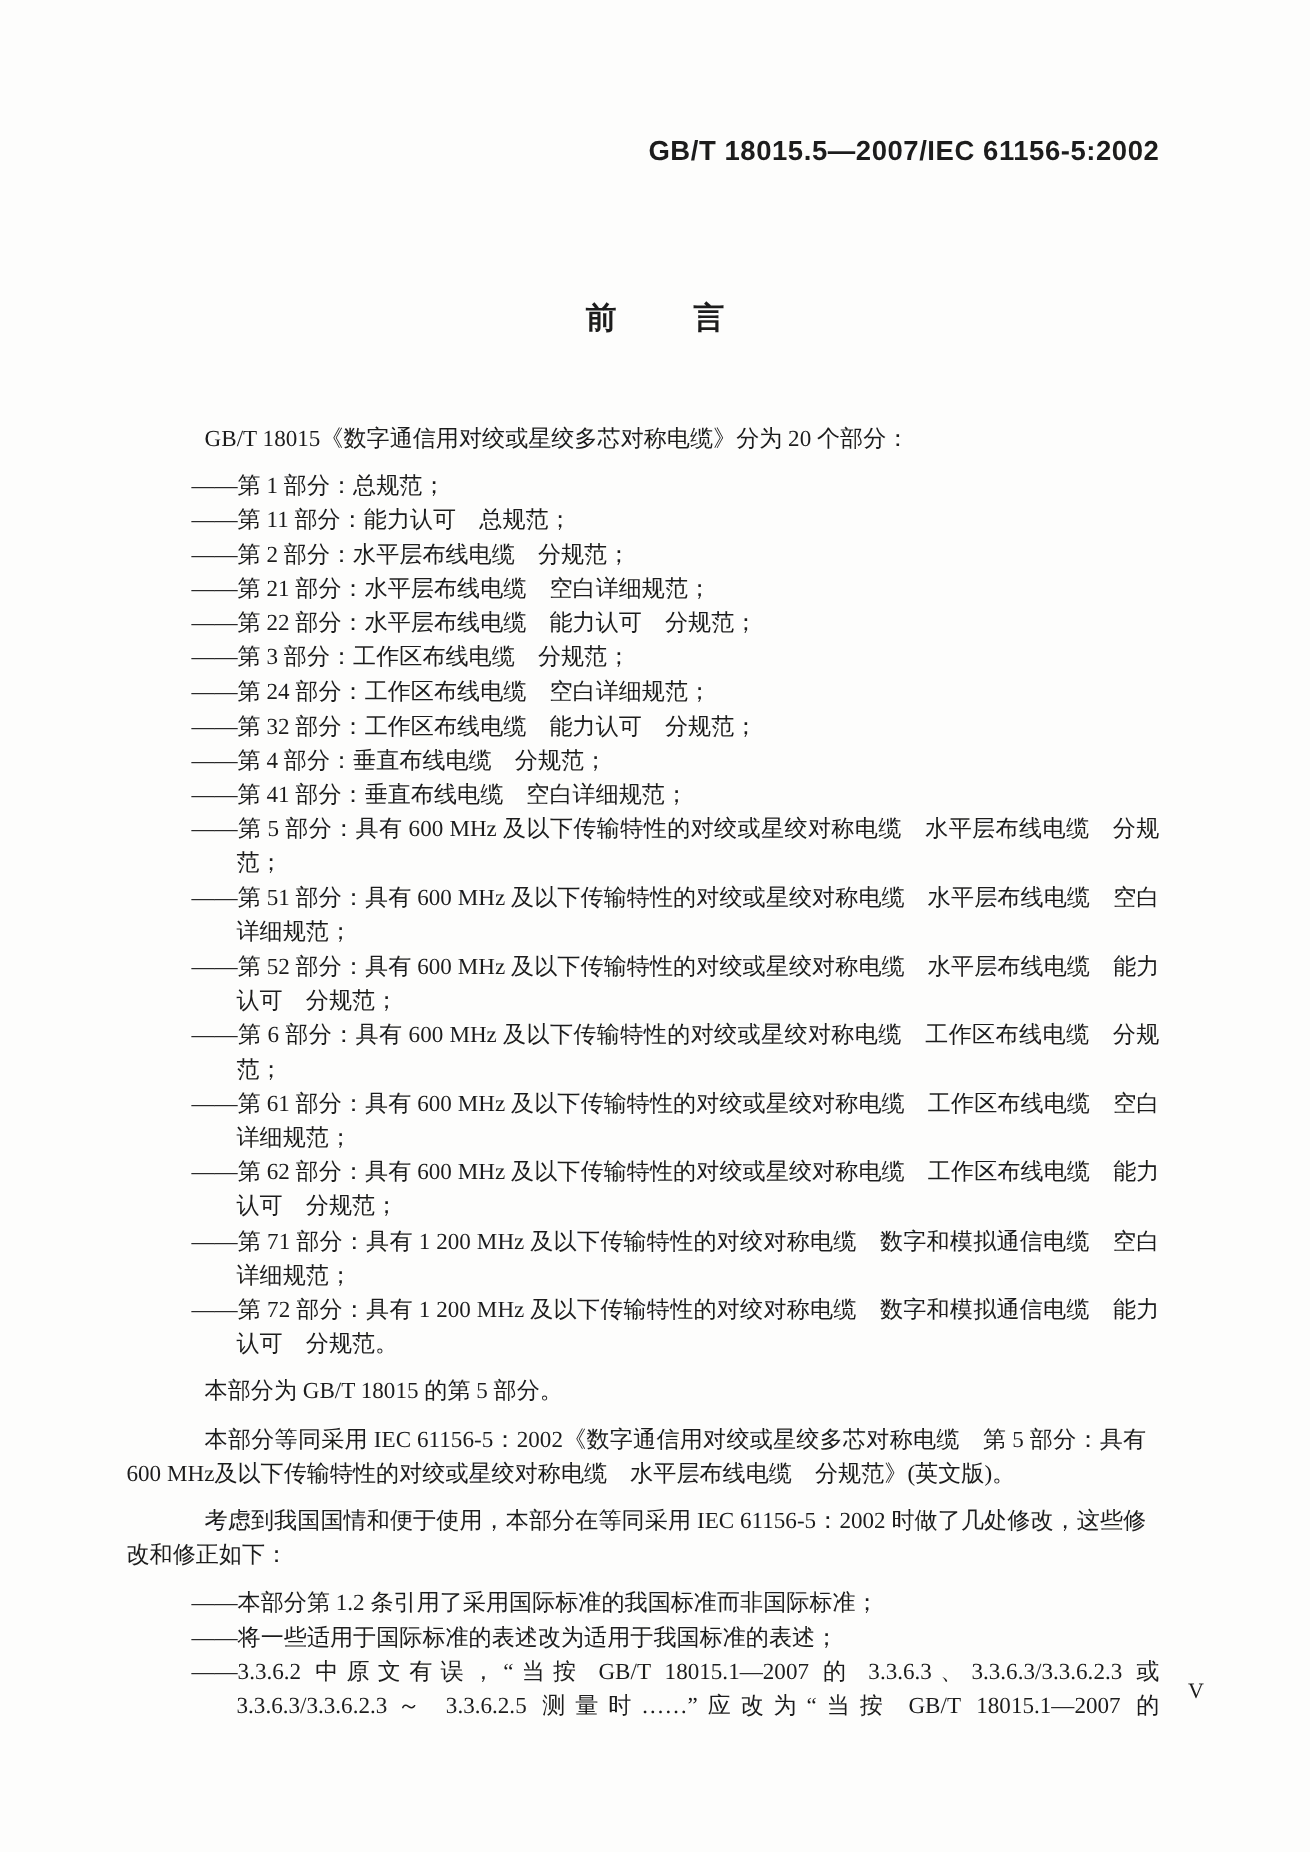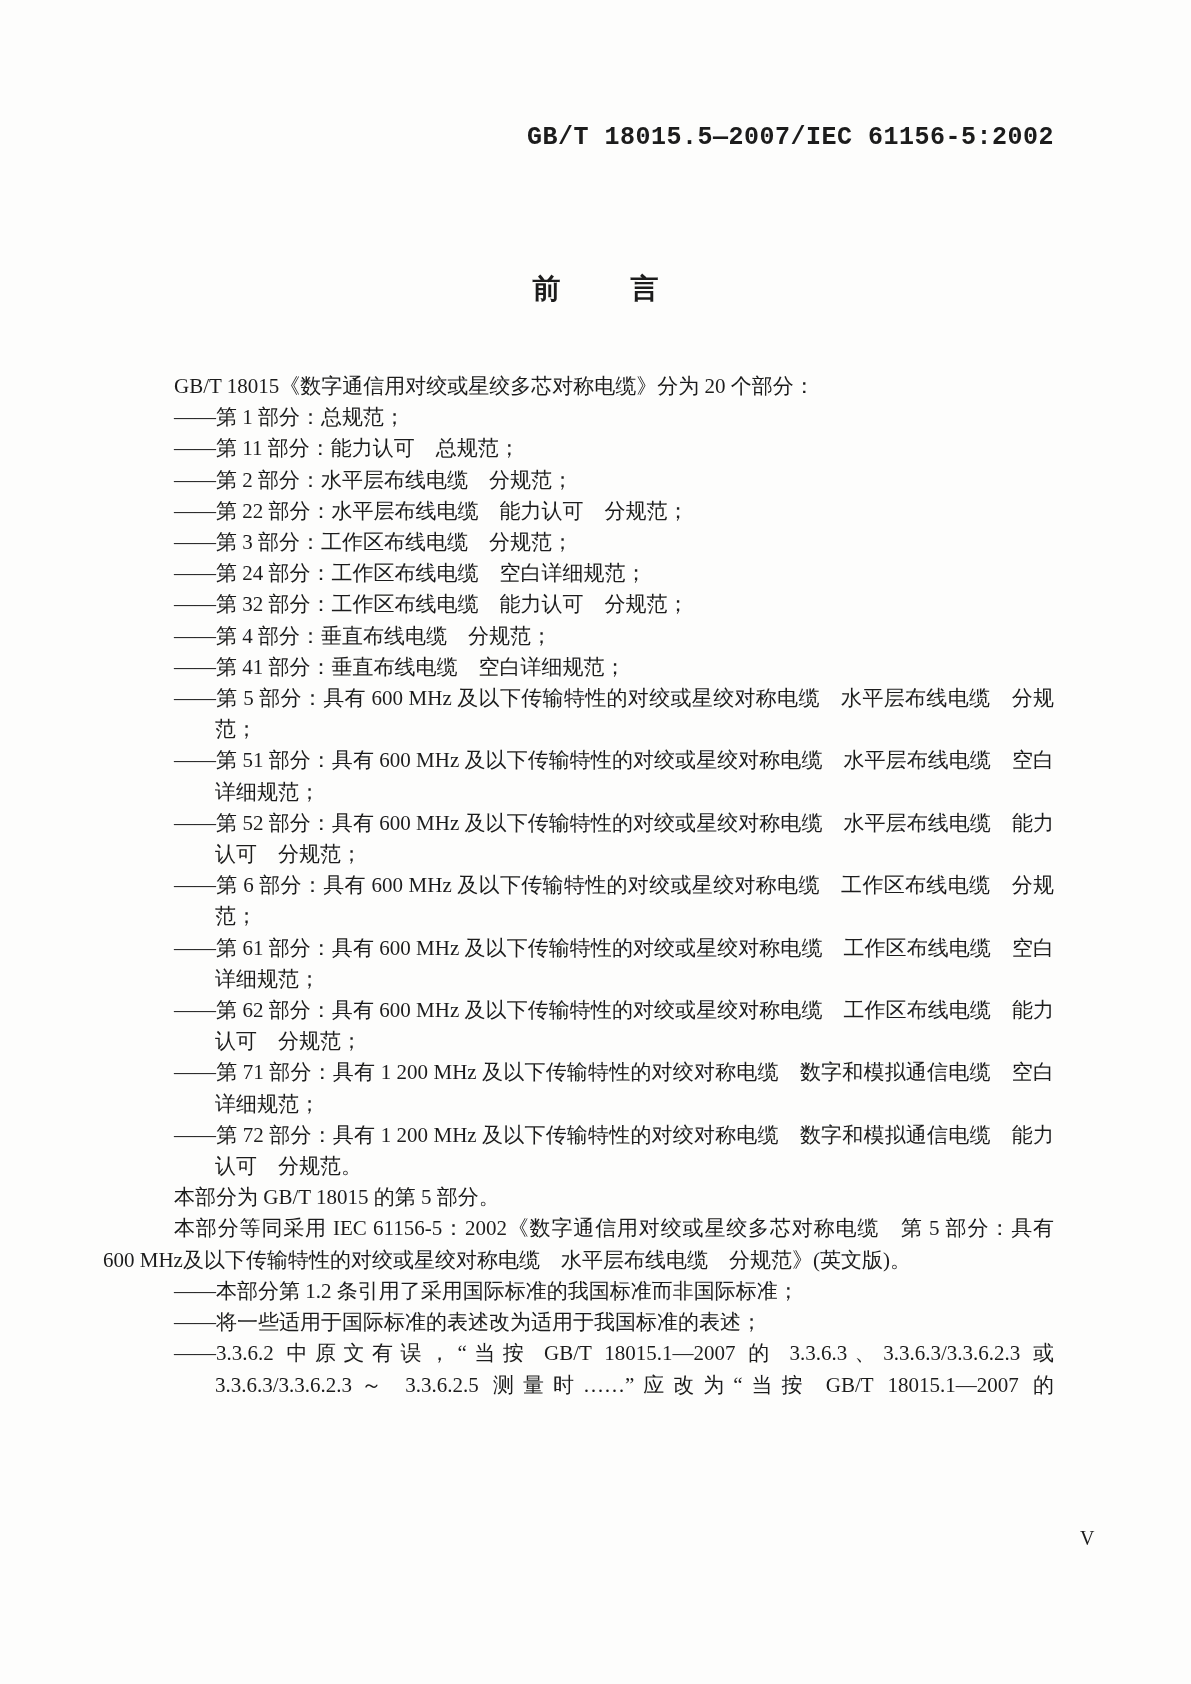--- a/index.html
+++ b/index.html
@@ -11,21 +11,21 @@
     position: relative;
     overflow: hidden;
   }
   .page {
     position: absolute; inset: 0;
     background: #fdfdfc;
   }
   .doc-header {
     position: absolute;
     top: 123px; right: 137px;
-    font-family: Liberation Mono, monospace;
+    font-family: Liberation Sans, sans-serif;
     font-weight: bold;
     font-size: 25px;
     letter-spacing: 0.5px;
     white-space: nowrap;
   }
   .doc-title {
     position: absolute;
     top: 273px; left: 0; width: 100%;
     display: flex; justify-content: center;
     gap: 70px;
@@ -36,21 +36,21 @@
   }
   .body-text {
     position: absolute;
     left: 103px; top: 371px;
     width: 951px;
     font-size: 21px;
     line-height: 31.2px;
     text-align: justify;
   }
   .para {
-    margin: 0;
+    margin: 12px;
     text-indent: 71px;
   }
   .hang {
     margin: 0 0 0 112px;
     text-indent: -41px;
   }
   .fill-last {
     text-align-last: justify;
   }
   .page-number {
@@ -73,40 +73,42 @@
   </div>
 
   <div class="body-text">
 
     <p class="para">GB/T 18015《数字通信用对绞或星绞多芯对称电缆》分为 20 个部分：</p>
 
     <div>
         <div class="hang">——第 1 部分：总规范；</div>
         <div class="hang">——第 11 部分：能力认可　总规范；</div>
         <div class="hang">——第 2 部分：水平层布线电缆　分规范；</div>
+        <div class="hang">——第 21 部分：水平层布线电缆　空白详细规范；</div>
         <div class="hang">——第 22 部分：水平层布线电缆　能力认可　分规范；</div>
         <div class="hang">——第 3 部分：工作区布线电缆　分规范；</div>
         <div class="hang">——第 24 部分：工作区布线电缆　空白详细规范；</div>
         <div class="hang">——第 32 部分：工作区布线电缆　能力认可　分规范；</div>
         <div class="hang">——第 4 部分：垂直布线电缆　分规范；</div>
         <div class="hang">——第 41 部分：垂直布线电缆　空白详细规范；</div>
         <div class="hang">——第 5 部分：具有 600 MHz 及以下传输特性的对绞或星绞对称电缆　水平层布线电缆　分规范；</div>
         <div class="hang">——第 51 部分：具有 600 MHz 及以下传输特性的对绞或星绞对称电缆　水平层布线电缆　空白详细规范；</div>
         <div class="hang">——第 52 部分：具有 600 MHz 及以下传输特性的对绞或星绞对称电缆　水平层布线电缆　能力认可　分规范；</div>
         <div class="hang">——第 6 部分：具有 600 MHz 及以下传输特性的对绞或星绞对称电缆　工作区布线电缆　分规范；</div>
         <div class="hang">——第 61 部分：具有 600 MHz 及以下传输特性的对绞或星绞对称电缆　工作区布线电缆　空白详细规范；</div>
         <div class="hang">——第 62 部分：具有 600 MHz 及以下传输特性的对绞或星绞对称电缆　工作区布线电缆　能力认可　分规范；</div>
         <div class="hang">——第 71 部分：具有 1 200 MHz 及以下传输特性的对绞对称电缆　数字和模拟通信电缆　空白详细规范；</div>
         <div class="hang">——第 72 部分：具有 1 200 MHz 及以下传输特性的对绞对称电缆　数字和模拟通信电缆　能力认可　分规范。</div>
       </div>
 
     <p class="para">本部分为 GB/T 18015 的第 5 部分。</p>
 
     <p class="para">本部分等同采用 IEC 61156-5：2002《数字通信用对绞或星绞多芯对称电缆　第 5 部分：具有 600 MHz及以下传输特性的对绞或星绞对称电缆　水平层布线电缆　分规范》(英文版)。</p>
 
+    <p class="para">考虑到我国国情和便于使用，本部分在等同采用 IEC 61156-5：2002 时做了几处修改，这些修改和修正如下：</p>
 
     <div>
         <div class="hang">——本部分第 1.2 条引用了采用国际标准的我国标准而非国际标准；</div>
         <div class="hang">——将一些适用于国际标准的表述改为适用于我国标准的表述；</div>
         <div class="hang fill-last">——3.3.6.2 中原文有误，“当按 GB/T 18015.1—2007 的 3.3.6.3、3.3.6.3/3.3.6.2.3 或 3.3.6.3/3.3.6.2.3～ 3.3.6.2.5 测量时……”应改为“当按 GB/T 18015.1—2007 的</div>
       </div>
 
   </div>
 
   <div class="page-number">V</div>

